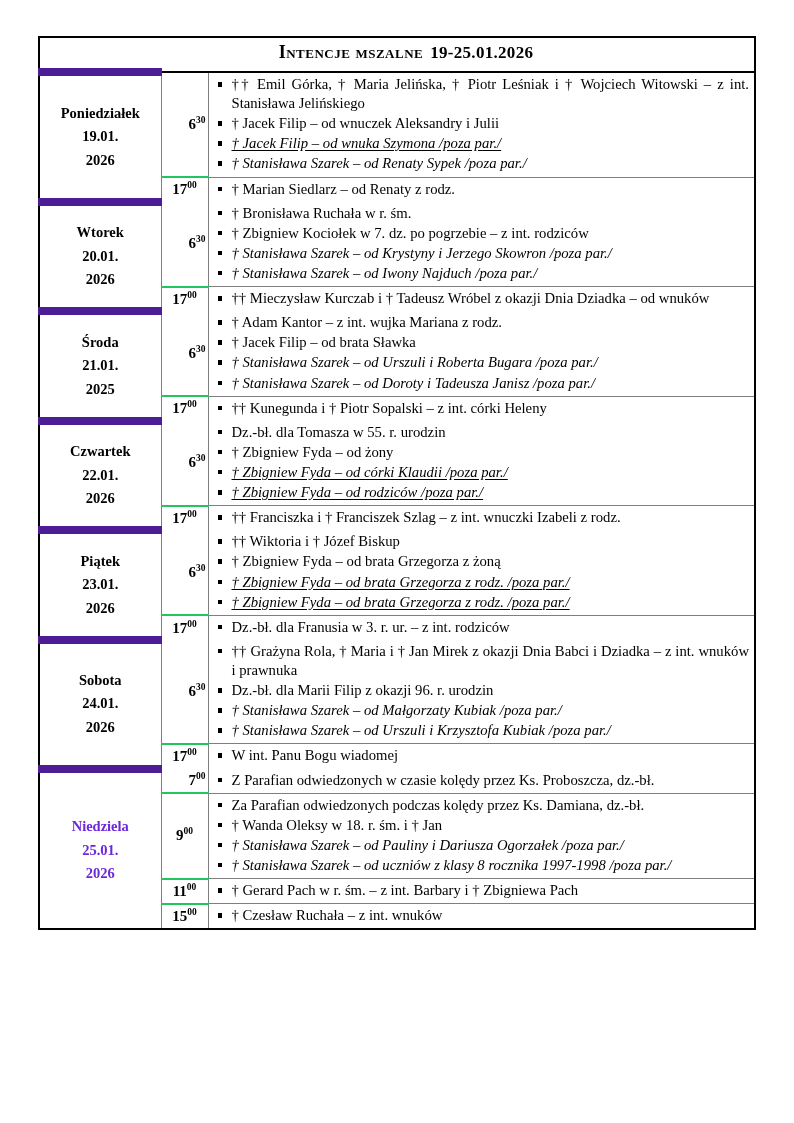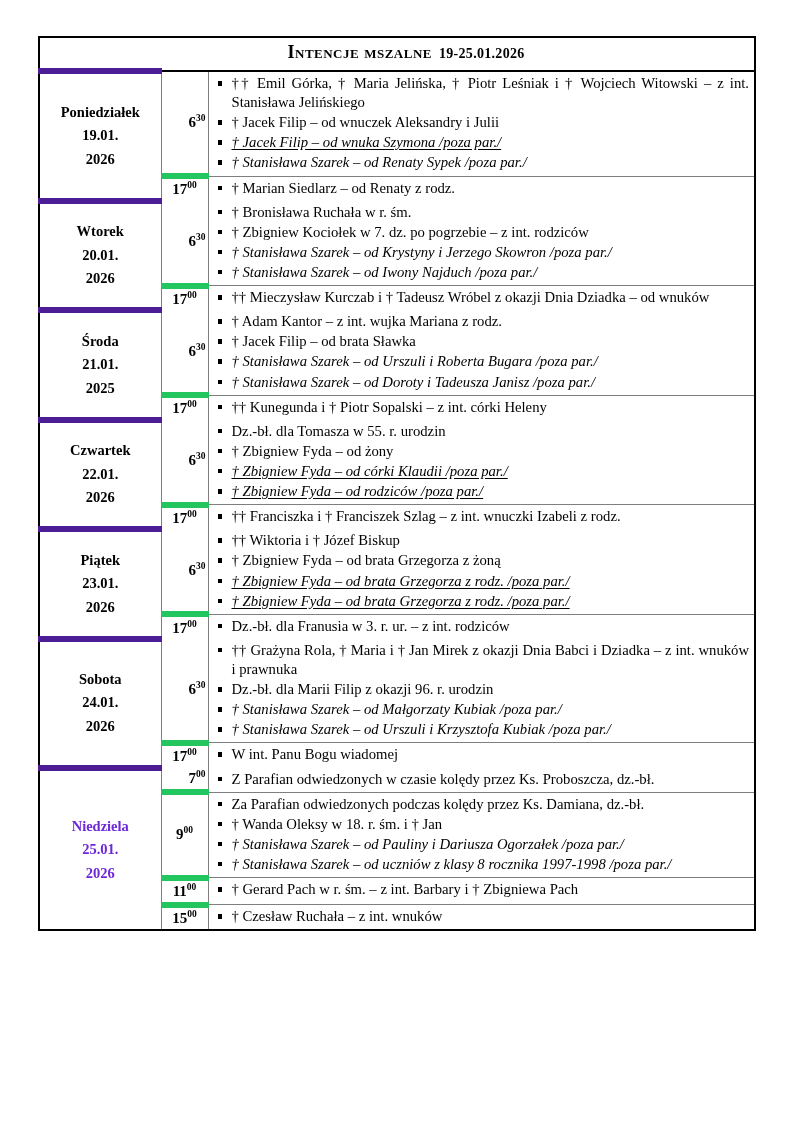--- a/index.html
+++ b/index.html
@@ -46,21 +46,21 @@
     font-weight: bold;
     letter-spacing: 0.3px;
   }
   .title-text .sc {
     font-variant: small-caps;
     font-size: 18px;
     letter-spacing: 0.5px;
     margin-left: 18px;
   }
   .title-text .dt {
-    font-size: 14px;
+    font-size: 17px;
     margin-left: 7px;
   }
 
   
   .col-day   { width: 122px; }
   .col-time  { width: 47px;  }
   .col-int   { width: 547px; }
 
   .day-cell {
     border-right: 1px solid #7f7f7f;
@@ -68,21 +68,21 @@
     vertical-align: middle !important;
     font-weight: bold;
     font-size: 14.5px;
     line-height: 1.62;
     padding: 2px 3px !important;
   }
   .day-cell.sunday { color: #6d28d9; }
 
   .time-cell {
     border-right: 1px solid #7f7f7f;
-    border-top: 6px solid #22c55e;
+    border-top: 2px solid #22c55e;
     text-align: center;
     vertical-align: middle !important;
     font-weight: bold;
     font-size: 15px;
     padding: 2px 2px !important;
     white-space: nowrap;
   }
   .time-cell.first { border-top: none; text-align: right; }
   .time-cell sup {
     font-size: 9.5px;
@@ -90,21 +90,21 @@
     line-height: 0;
   }
 
   .int-cell {
     border-top: 1px solid #7f7f7f;
     padding: 2px 5px 3px 5px !important;
   }
   .int-cell.first { border-top: none; }
 
   
-  tr.day-start > td { border-top: 6px solid #4c1d95; }
+  tr.day-start > td { border-top: 8px solid #4c1d95; }
 
   ul.items {
     margin: 0;
     padding: 0;
     list-style: none;
   }
   ul.items li {
     position: relative;
     padding-left: 18px;
     font-size: 14.7px;

